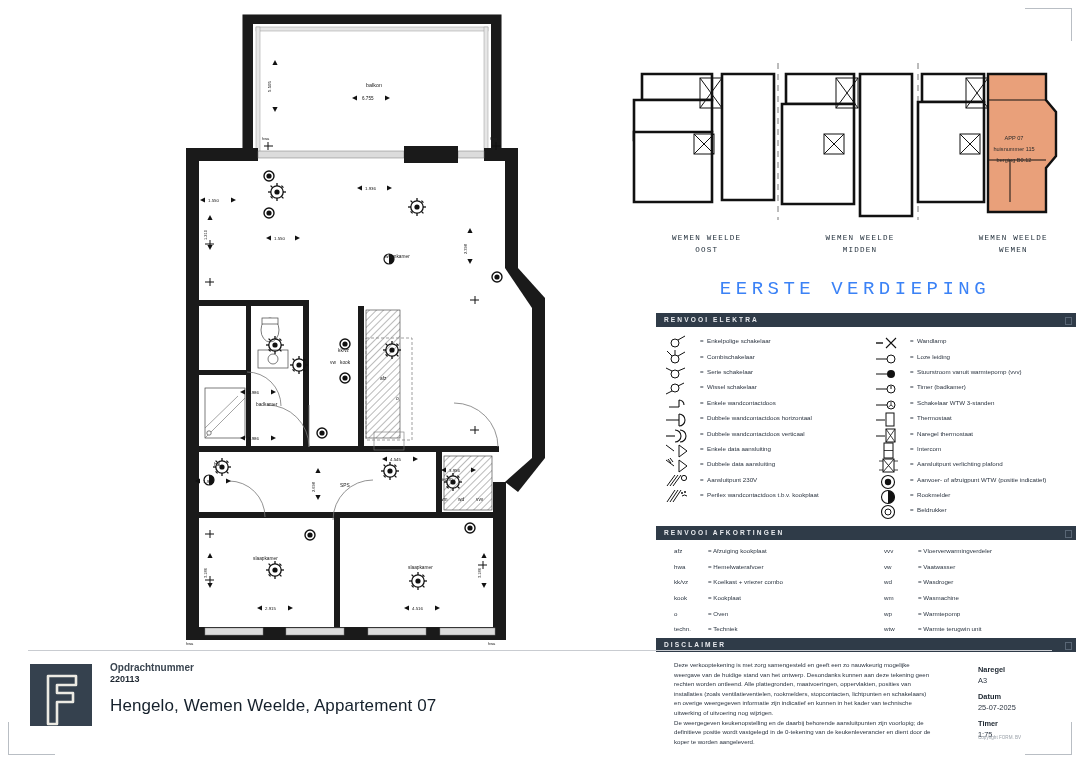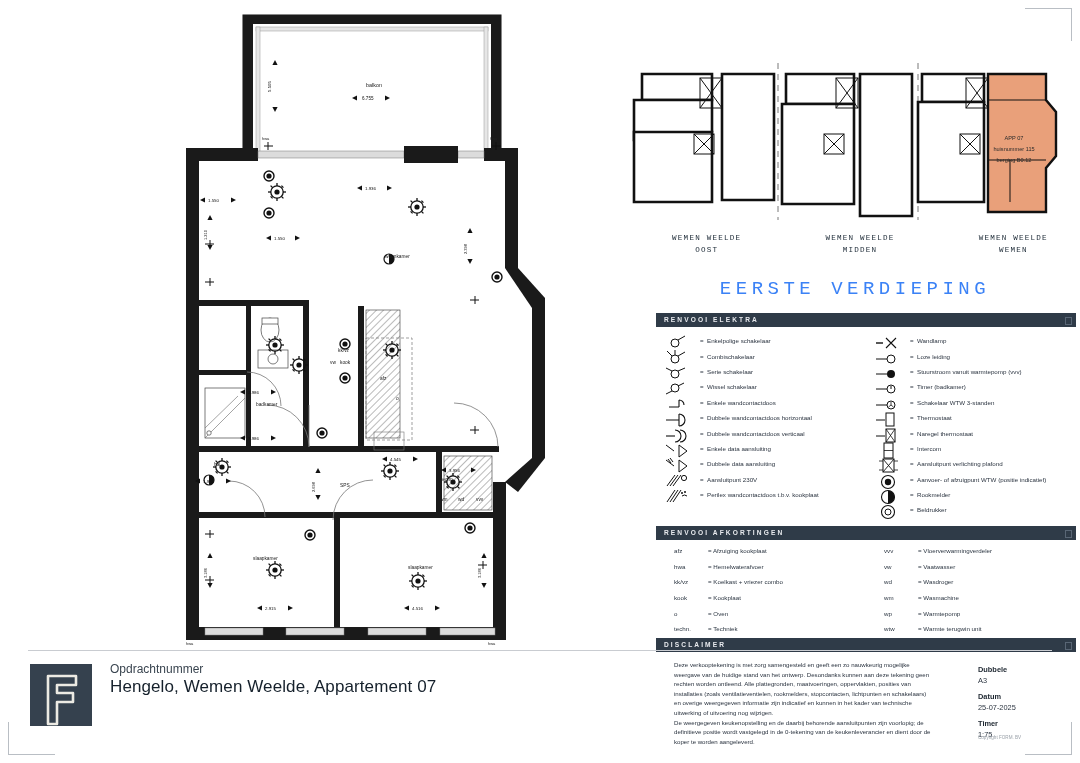--- a/index.html
+++ b/index.html
@@ -58,21 +58,21 @@
 
   .disc{position:absolute;left:36px;width:420px;box-sizing:border-box;
      padding:6px 10px 4px 18px;}
   .discline{font-size:6.1px;line-height:9.6px;color:#2b3440;}
 
   
   .title-rule{position:absolute;left:28px;top:650px;width:1024px;height:1px;background:#c9ccd1;}
   .logo{position:absolute;left:30px;top:664px;width:62px;height:62px;background:#35414e;}
   .logo svg{display:block;}
   .tb-text{position:absolute;left:110px;top:662px;width:520px;}
-  .tb-lab{font-size:12px;color:#3a4550;margin-bottom:1px;}
+  .tb-lab{font-size:10px;color:#3a4550;margin-bottom:1px;font-weight:bold;}
   .tb-num{font-size:9px;font-weight:bold;color:#1d2630;margin-bottom:12px;}
   .tb-sub{font-size:17px;font-weight:normal;color:#15202b;letter-spacing:.1px;}
   .tb-right{position:absolute;left:978px;top:658px;width:96px;}
   .tb-right .k{font-size:7.4px;font-weight:bold;color:#1d2630;margin-top:7px;}
   .tb-right .v{font-size:7.4px;color:#2b3440;margin-top:2px;}
   .copy{position:absolute;left:978px;top:735px;font-size:4.6px;color:#9aa1a9;}
 </style>
 </head>
 <body>
 
@@ -708,25 +708,26 @@
   <div class="title-rule"></div>
 
   <div class="logo">
     <svg width="62" height="62" viewBox="0 0 62 62">
       <path d="M18 12 h28 v9 h-19 v8 h16 v9 h-16 v22 h-9 Z" fill="none" stroke="#eceae3" stroke-width="2.6" stroke-linejoin="round"></path>
     </svg>
   </div>
 
   <div class="tb-text">
     <div class="tb-lab">Opdrachtnummer</div>
+    <div class="tb-num">220113</div>
     <div class="tb-sub">Hengelo, Wemen Weelde, Appartement 07</div>
   </div>
 
   <div class="tb-right">
-    <div class="k">Dubbele</div>
+    <div class="k">Naregel</div>
     <div class="v">A3</div>
     <div class="k">Datum</div>
     <div class="v">25-07-2025</div>
     <div class="k">Timer</div>
     <div class="v">1:75</div>
   </div>
   <div class="copy">Copyright FORM. BV</div>
 
 </div>
 

